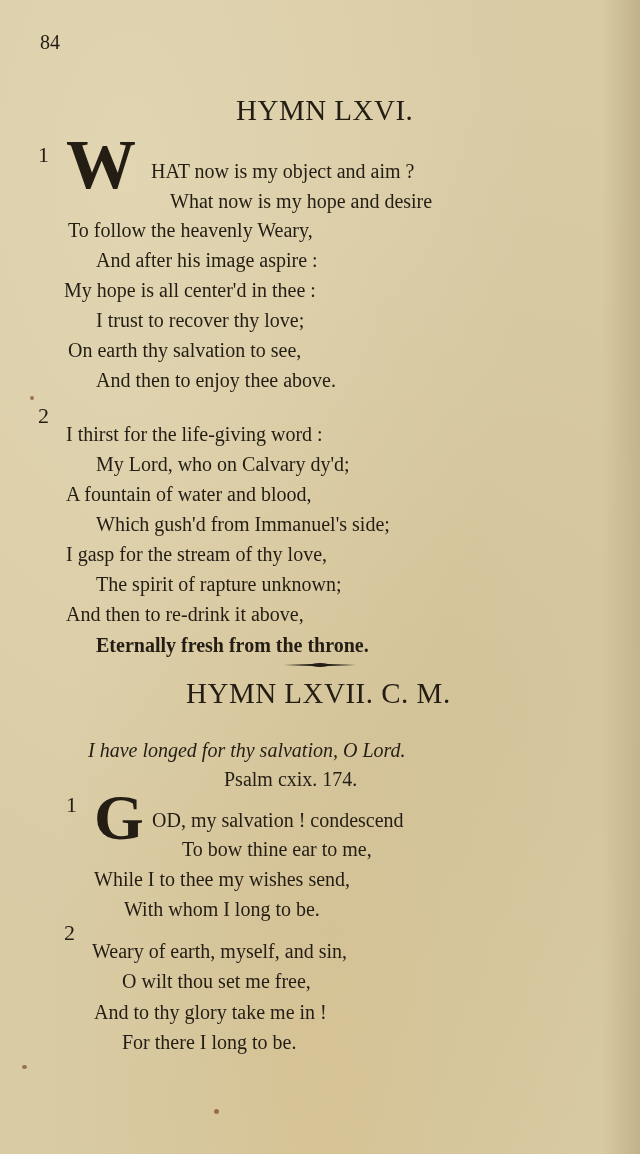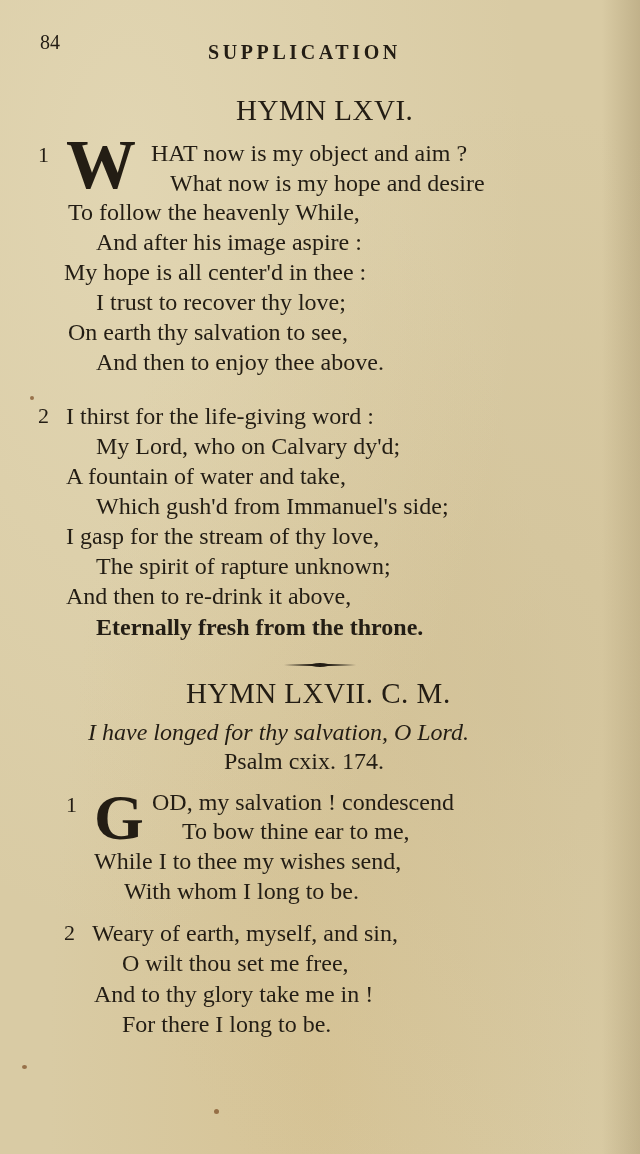--- a/index.html
+++ b/index.html
@@ -13,57 +13,56 @@
       linear-gradient(90deg, rgba(0,0,0,0) 0%, rgba(0,0,0,0) 94%, rgba(120,100,60,0.25) 100%);
     font-family: "Liberation Serif", "DejaVu Serif", serif;
     color: #231d14;
     position: relative;
   }
   .page { position: absolute; left: 0; top: 0; width: 640px; height: 1154px; }
   .abs { position: absolute; white-space: nowrap; }
   .page-number { left: 40px; top: 31px; font-size: 20px; }
   .running-head { left: 208px; top: 41px; font-size: 20px; letter-spacing: 3.6px; font-weight: bold; }
   .hymn-title { font-size: 29px; letter-spacing: 0.5px; }
-  .line { font-size: 24px; line-height: 30px; }
+  .line { font-size: 20px; line-height: 30px; margin-top: 18px; }
   .num { font-size: 22px; }
   .dropcap { font-size: 70px; line-height: 70px; font-weight: bold; }
   .dropcap-g { font-size: 64px; line-height: 64px; font-weight: bold; }
   .italic { font-style: italic; }
   .ornament { left: 284px; top: 662px; width: 72px; height: 6px; }
   .speck { position: absolute; border-radius: 50%; background: #7a4a22; opacity: 0.7; }
 </style>
 </head>
 <body>
 
 <div class="page">
 
   <div class="abs page-number">84</div>
-  <div class="abs running-head">SUPPLICATION</div>
 
   <section>
     <div class="abs hymn-title" style="left:236px; top:94px;">HYMN LXVI.</div>
 
     <div>
       <div class="abs num" style="left:38px; top:142px;">1</div>
       <div class="abs dropcap" style="left:66px; top:130px;">W</div>
       <div class="abs line" style="left:151px; top:138px;">HAT now is my object and aim ?</div>
       <div class="abs line" style="left:170px; top:168px;">What now is my hope and desire</div>
-      <div class="abs line" style="left:68px; top:197px;">To follow the heavenly While,</div>
+      <div class="abs line" style="left:68px; top:197px;">To follow the heavenly Weary,</div>
       <div class="abs line" style="left:96px; top:227px;">And after his image aspire :</div>
       <div class="abs line" style="left:64px; top:257px;">My hope is all center'd in thee :</div>
       <div class="abs line" style="left:96px; top:287px;">I trust to recover thy love;</div>
       <div class="abs line" style="left:68px; top:317px;">On earth thy salvation to see,</div>
       <div class="abs line" style="left:96px; top:347px;">And then to enjoy thee above.</div>
     </div>
 
     <div>
       <div class="abs num" style="left:38px; top:403px;">2</div>
       <div class="abs line" style="left:66px; top:401px;">I thirst for the life-giving word :</div>
       <div class="abs line" style="left:96px; top:431px;">My Lord, who on Calvary dy'd;</div>
-      <div class="abs line" style="left:66px; top:461px;">A fountain of water and take,</div>
+      <div class="abs line" style="left:66px; top:461px;">A fountain of water and blood,</div>
       <div class="abs line" style="left:96px; top:491px;">Which gush'd from Immanuel's side;</div>
       <div class="abs line" style="left:66px; top:521px;">I gasp for the stream of thy love,</div>
       <div class="abs line" style="left:96px; top:551px;">The spirit of rapture unknown;</div>
       <div class="abs line" style="left:66px; top:581px;">And then to re-drink it above,</div>
       <div class="abs line" style="left:96px; top:612px;font-weight:bold;">Eternally fresh from the throne.</div>
     </div>
   </section>
 
   <svg class="abs ornament" viewBox="0 0 72 6">
     <path d="M0 3 L28 2 Q36 0 44 2 L72 3 L44 4 Q36 6 28 4 Z" fill="#231d14"></path>

